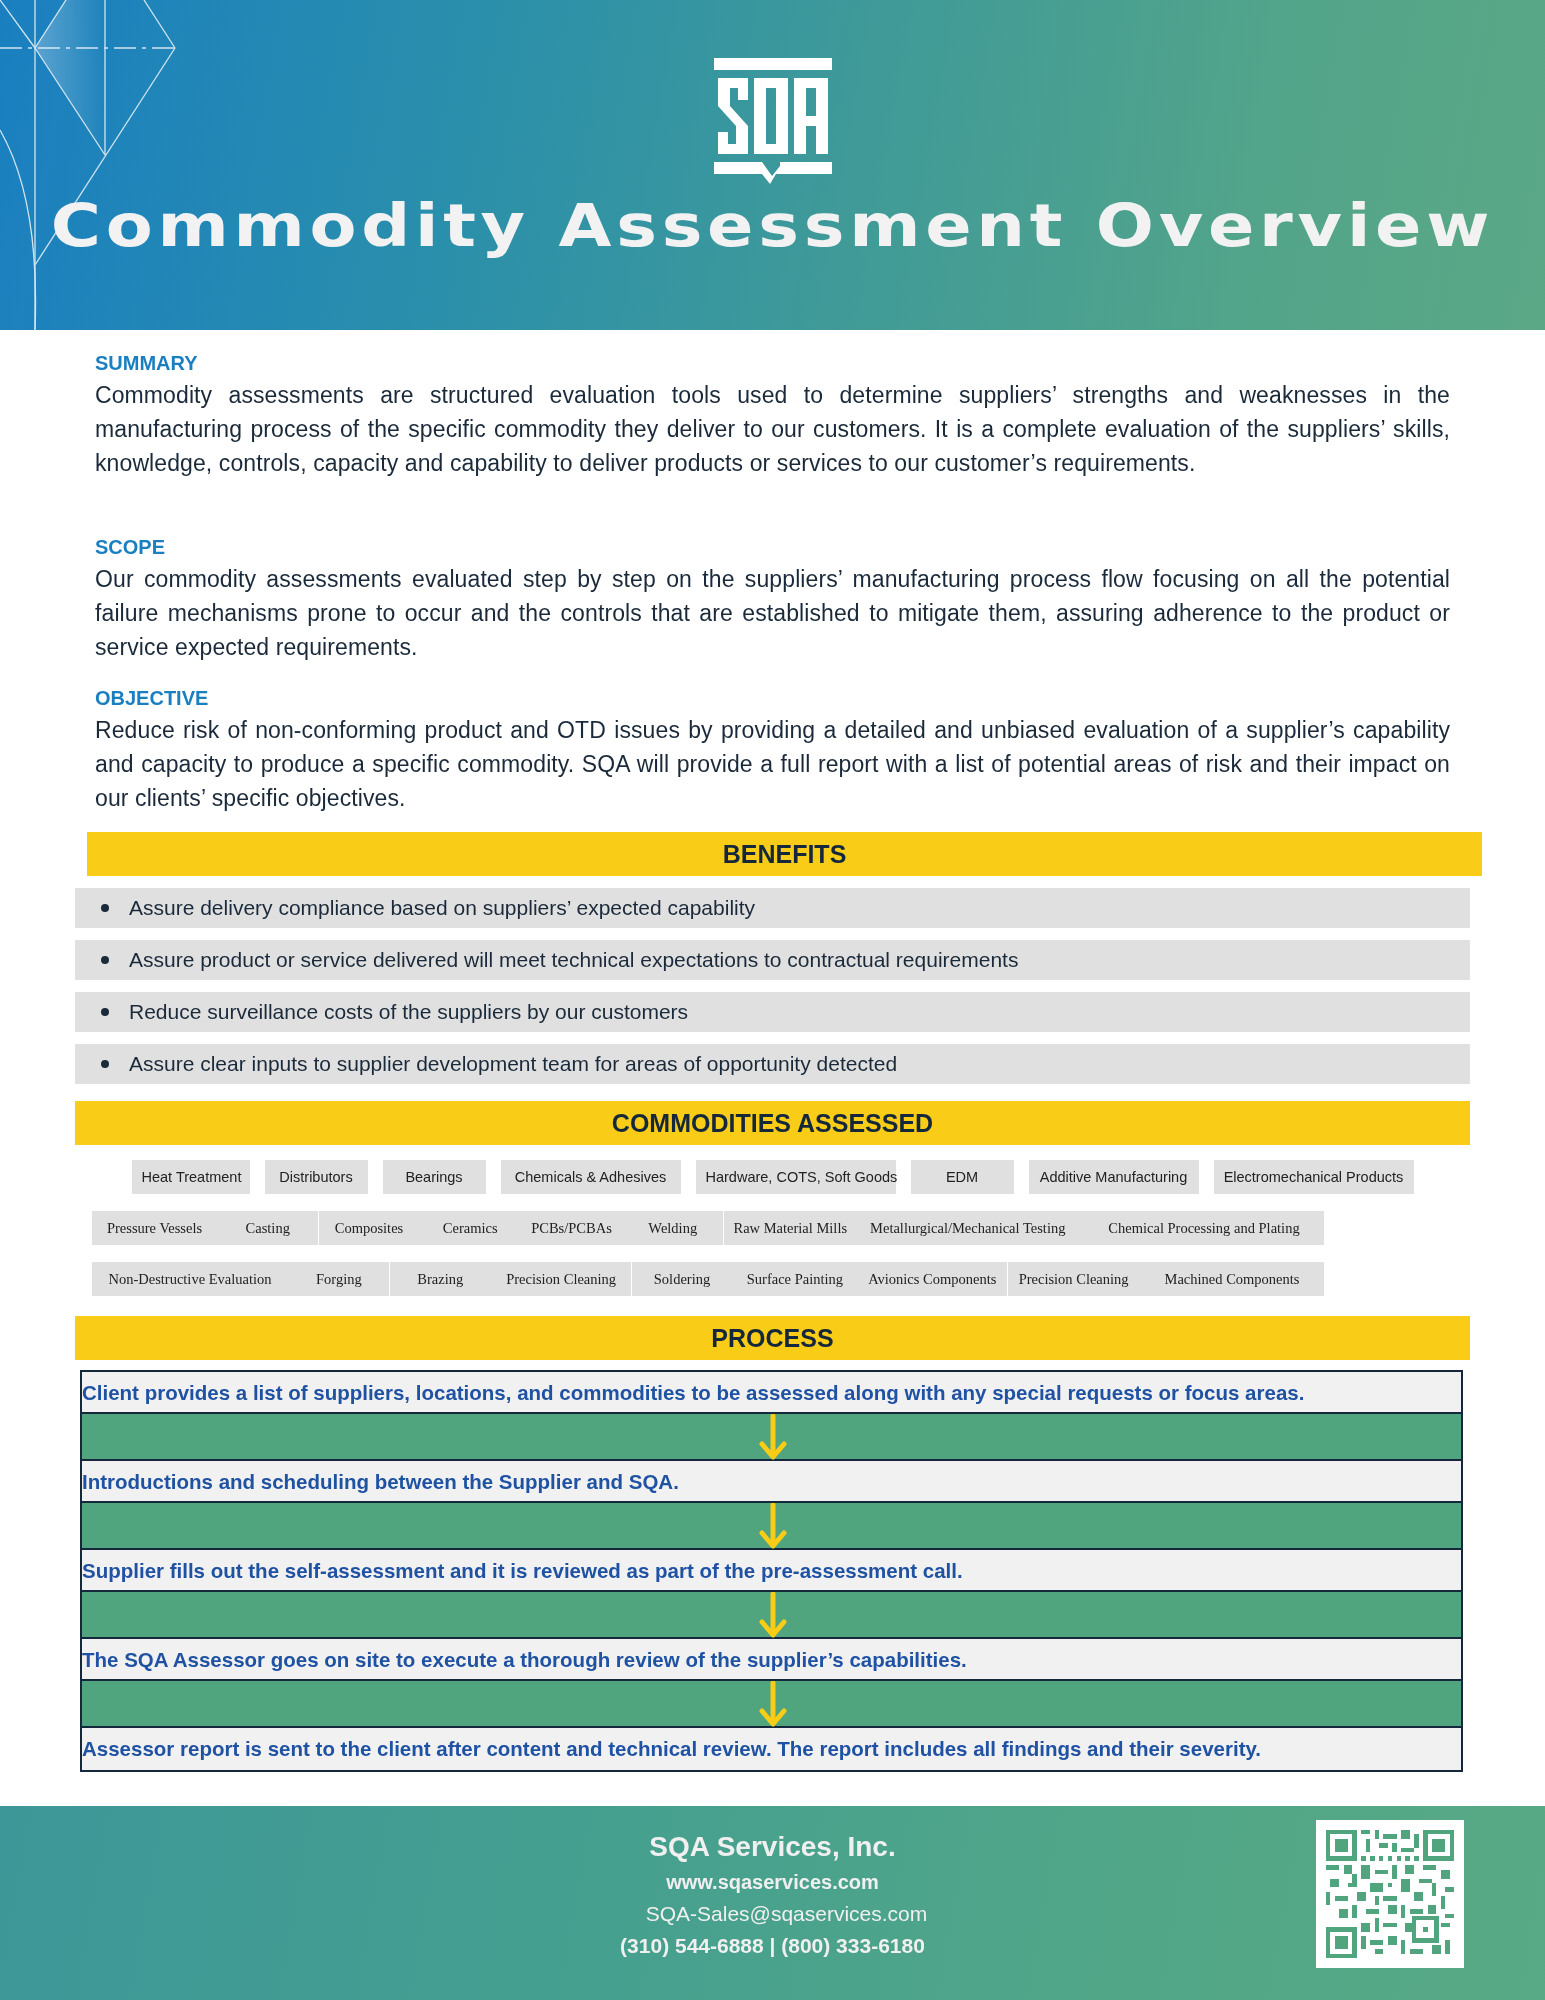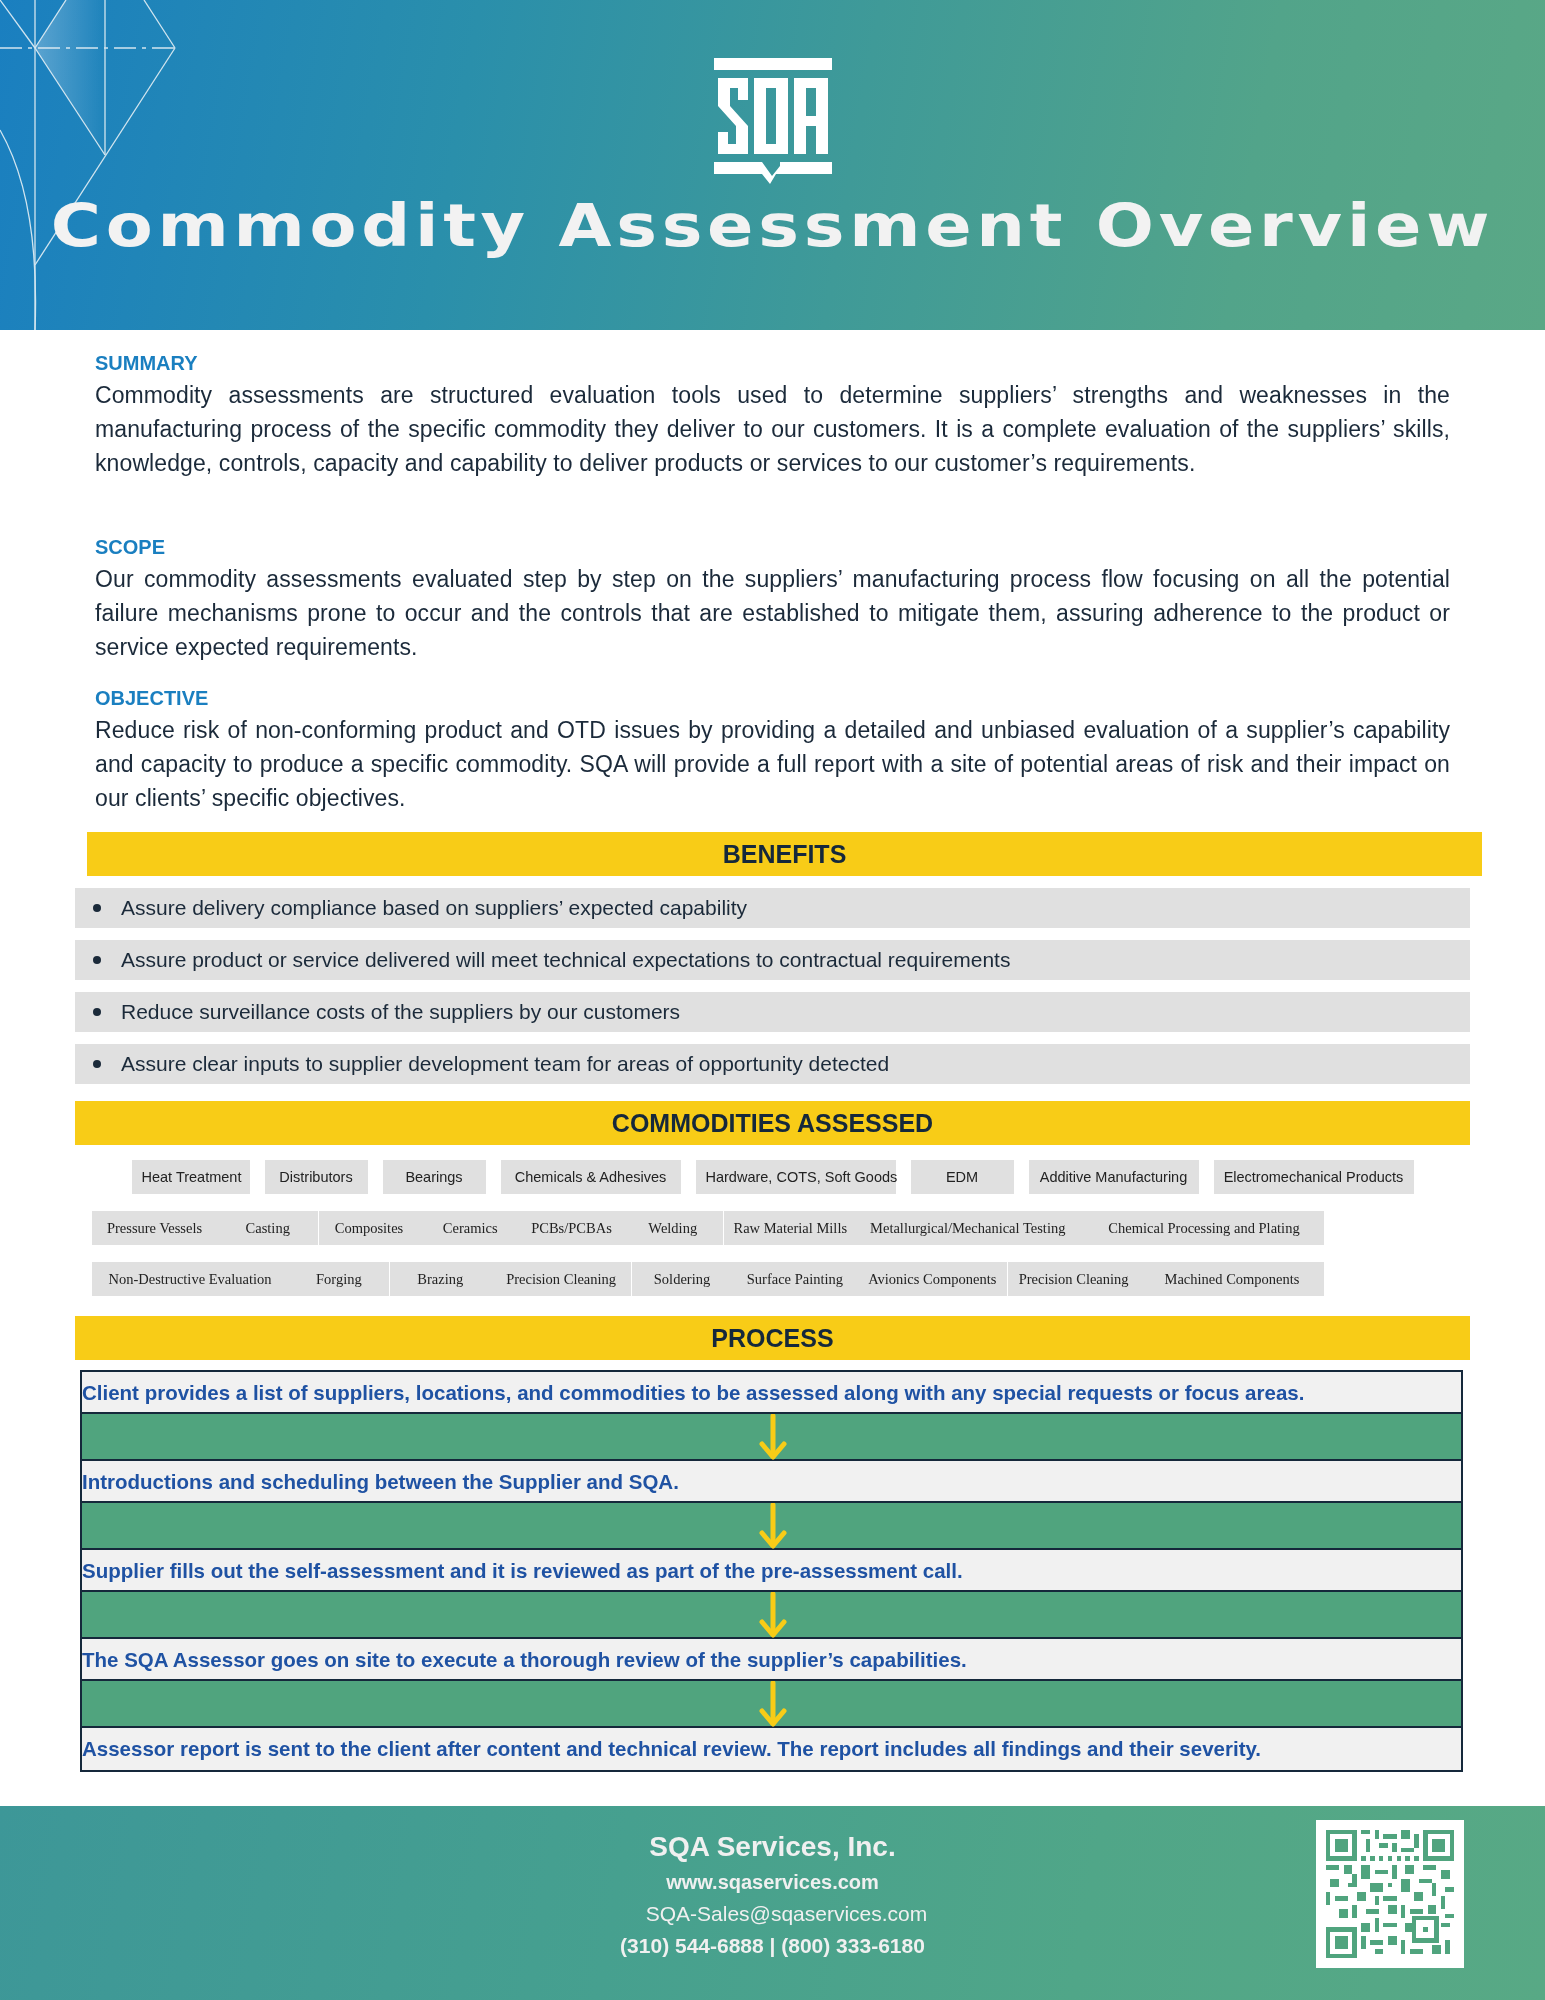--- a/index.html
+++ b/index.html
@@ -40,21 +40,21 @@
     text-align: center; font-weight: bold; font-size: 25px; line-height: 44px; color: #15283b;
   }
   #band-benefits { top: 832px; margin-left: 12px; }
   #band-commodities { top: 1101px; }
   #band-process { top: 1316px; }
 
   
   .benefit-list { position: absolute; left: 75px; top: 888px; width: 1395px; }
   .benefit {
     height: 40px; background: #e0e0e0; margin-bottom: 12px;
-    display: flex; align-items: center; padding-left: 18px;
+    display: flex; align-items: center; padding-left: 26px;
     font-size: 21px; color: #1b2a3a;
   }
   .benefit .bullet { width: 8px; height: 8px; border-radius: 50%; background: #1b2a3a; margin-right: 20px; flex: 0 0 8px; }
 
   
   .pill-row { position: absolute; left: 75px; width: 1395px; display: flex; justify-content: center; gap: 15px; }
   #pill-row-0 { top: 1160px; }
   #pill-row-1 { top: 1211px; }
   #pill-row-2 { top: 1262px; }
   #pill-row-1, #pill-row-2 { justify-content: space-between; left: 92px; width: 1232px; gap: 0; font-family: Liberation Serif, serif; }
@@ -133,21 +133,21 @@
   <p>Commodity assessments are structured evaluation tools used to determine suppliers’ strengths and weaknesses in the manufacturing process of the specific commodity they deliver to our customers. It is a complete evaluation of the suppliers’ skills, knowledge, controls, capacity and capability to deliver products or services to our customer’s requirements.</p>
 </div>
 
 <div class="section" id="sec-scope">
   <h2>SCOPE</h2>
   <p>Our commodity assessments evaluated step by step on the suppliers’ manufacturing process flow focusing on all the potential failure mechanisms prone to occur and the controls that are established to mitigate them, assuring adherence to the product or service expected requirements.</p>
 </div>
 
 <div class="section" id="sec-objective">
   <h2>OBJECTIVE</h2>
-  <p>Reduce risk of non-conforming product and OTD issues by providing a detailed and unbiased evaluation of a supplier’s capability and capacity to produce a specific commodity. SQA will provide a full report with a site of potential areas of risk and their impact on our clients’ specific objectives.</p>
+  <p>Reduce risk of non-conforming product and OTD issues by providing a detailed and unbiased evaluation of a supplier’s capability and capacity to produce a specific commodity. SQA will provide a full report with a list of potential areas of risk and their impact on our clients’ specific objectives.</p>
 </div>
 
 <div class="band" id="band-benefits">BENEFITS</div>
 <div class="benefit-list">
   <div class="benefit">
     <span class="bullet"></span>
     <span>Assure delivery compliance based on suppliers’ expected capability</span>
   </div>
   <div class="benefit">
     <span class="bullet"></span>

